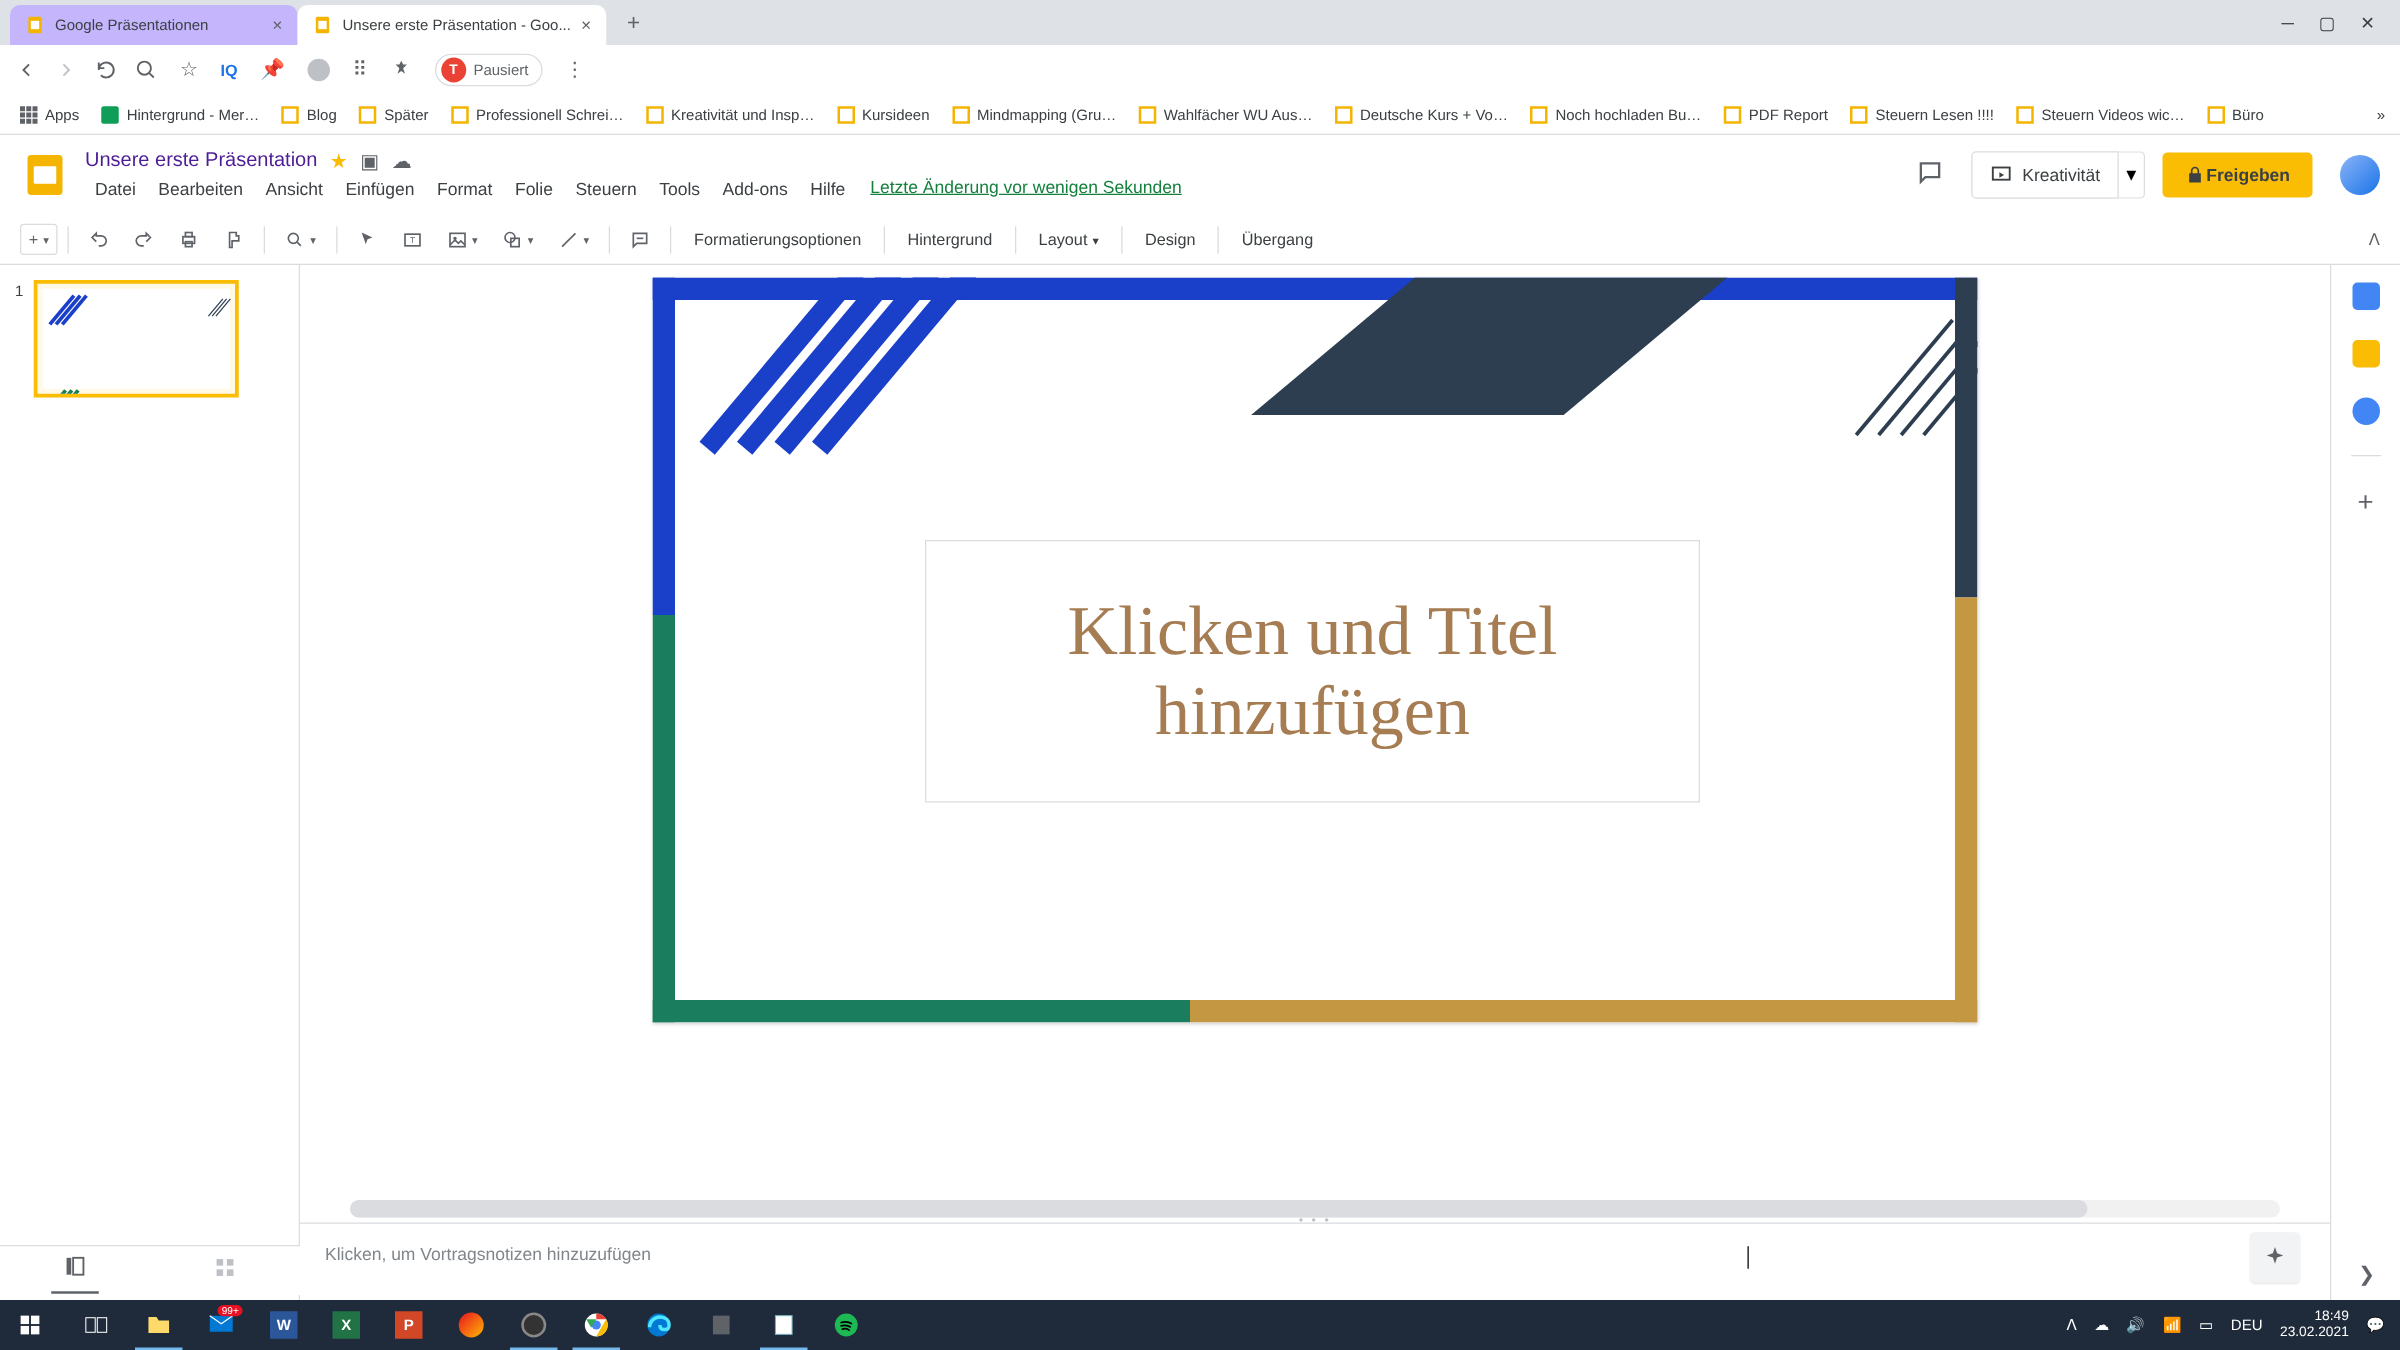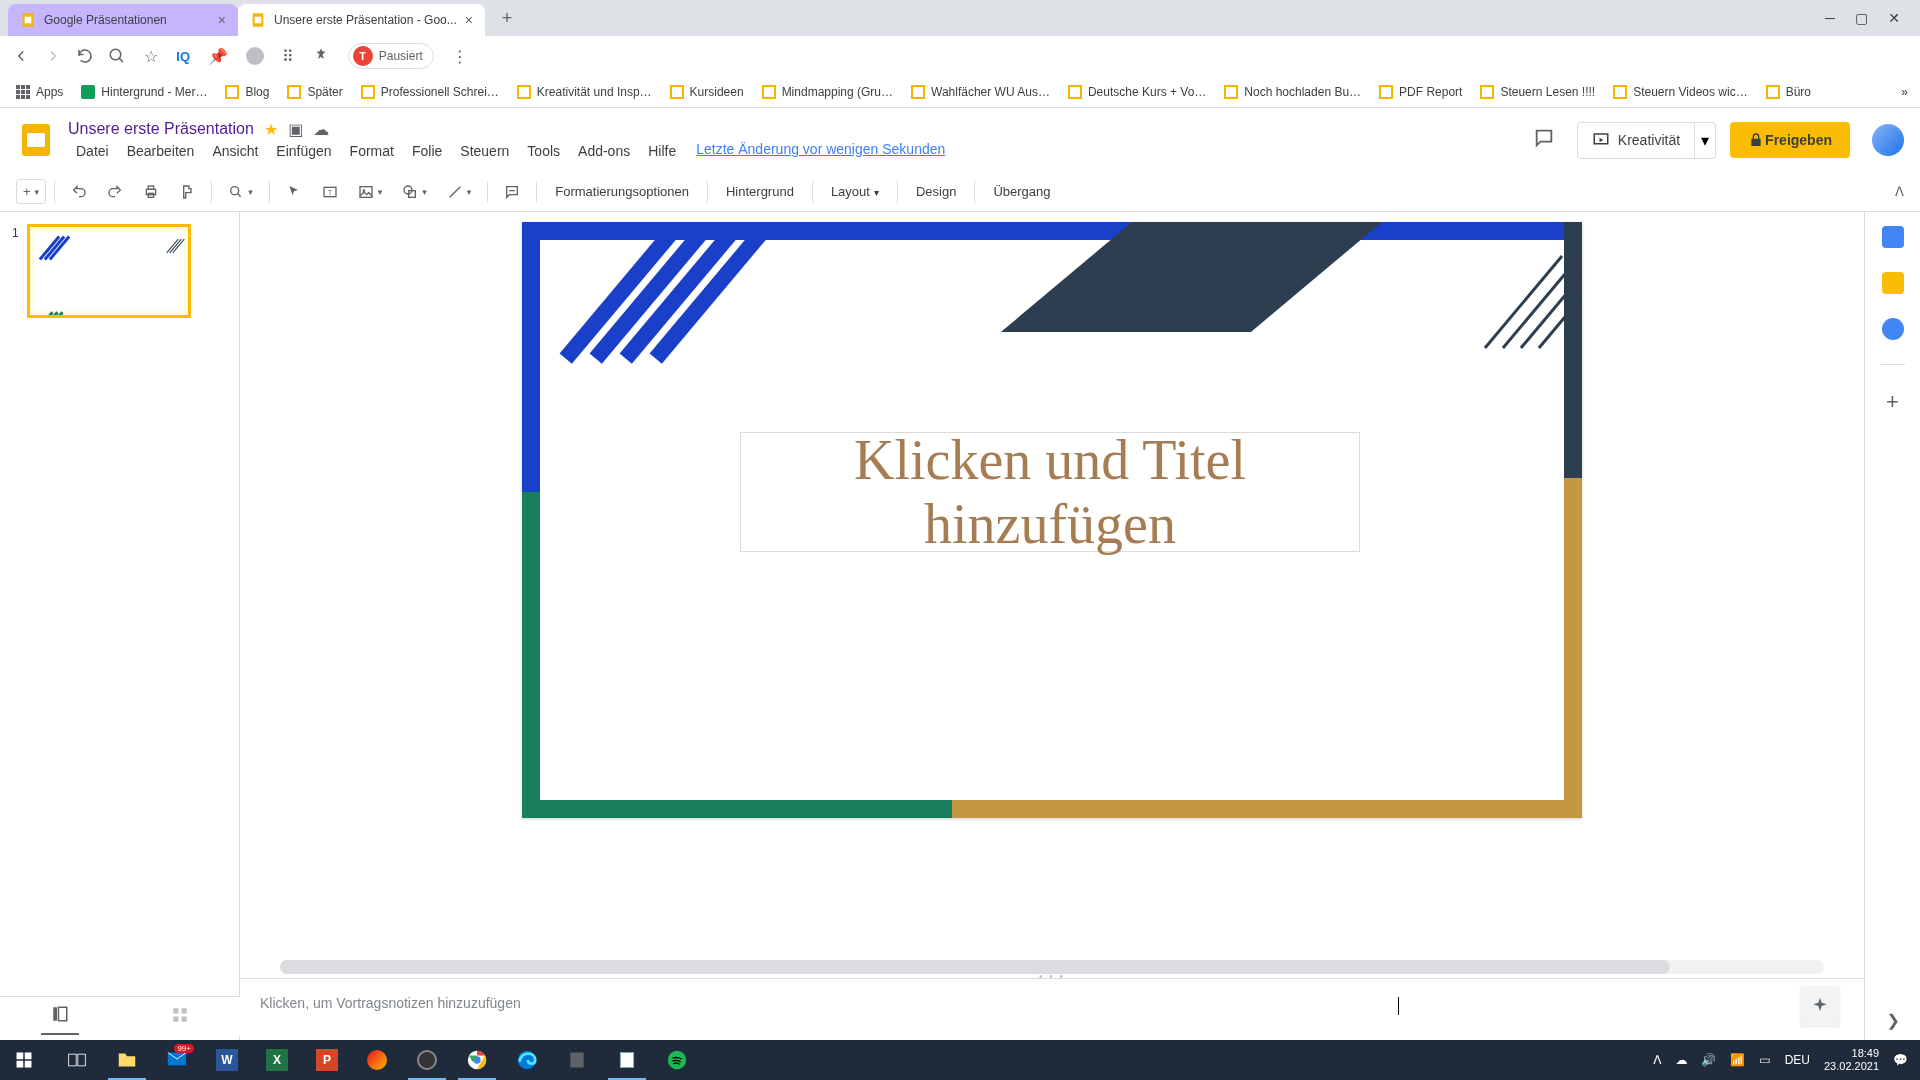--- a/index.html
+++ b/index.html
@@ -36,21 +36,21 @@
 
 .slides-header { display: flex; align-items: center; padding: 8px 16px; height: 64px; }
 .slides-logo { width: 40px; height: 40px; margin-right: 12px; }
 .slides-logo svg { width: 40px; height: 40px; }
 .doc-info { flex: 1; }
 .doc-title-row { display: flex; align-items: center; gap: 10px; }
 .doc-title { font-size: 16px; color: #4c1d95; }
 .doc-icons { display: flex; gap: 10px; color: #5f6368; }
 .menu-bar { display: flex; gap: 2px; font-size: 14px; color: #3c4043; margin-top: 2px; }
 .menu-item { padding: 2px 8px; cursor: pointer; }
-.last-edit { color: #3b82f6; margin-left: 10px; text-decoration: underline; text-align: right; }
+.last-edit { color: #15803d; margin-left: 10px; text-decoration: underline; text-align: right; }
 .header-right { display: flex; align-items: center; gap: 14px; }
 .comment-btn { padding: 8px; color: #5f6368; cursor: pointer; }
 .present-btn { display: flex; align-items: center; gap: 8px; border: 1px solid #dadce0; border-radius: 4px; padding: 8px 14px; font-size: 14px; color: #3c4043; cursor: pointer; }
 .present-dropdown { border: 1px solid #dadce0; border-left: none; border-radius: 0 4px 4px 0; padding: 8px 6px; cursor: pointer; }
 .present-wrap { display: flex; }
 .present-wrap .present-btn { border-radius: 4px 0 0 4px; }
 .share-btn { display: flex; align-items: center; gap: 1px; background: #fbbc04; border-radius: 4px; padding: 10px 18px; font-size: 14px; color: #3c4043; cursor: pointer; font-weight: 700; }
 .user-avatar { width: 32px; height: 32px; border-radius: 50%; background: linear-gradient(135deg, #8ab4f8, #1a73e8); margin-left: 8px; }
 
 
@@ -89,21 +89,21 @@
 .diag-blue div:nth-child(1){left:0;} .diag-blue div:nth-child(2){left:30px;} .diag-blue div:nth-child(3){left:60px;} .diag-blue div:nth-child(4){left:90px;}
 
 .diag-dark { position: absolute; top: 20px; right: 60px; }
 .diag-dark div { position: absolute; width: 3px; height: 120px; background: #2d3e50; transform: rotate(40deg); }
 .diag-dark div:nth-child(1){left:0;} .diag-dark div:nth-child(2){left:18px;} .diag-dark div:nth-child(3){left:36px;} .diag-dark div:nth-child(4){left:54px;}
 
 .diag-green { position: absolute; bottom: -40px; left: 50px; }
 
 .diag-white-br { position: absolute; bottom: -10px; right: 60px; }
 
-.title-box { position: absolute; top: 210px; left: 218px; width: 620px; height: 120px; border: 1px solid #dadce0; display: flex; align-items: center; justify-content: center; text-align: center; font-size: 56px; color: #a67c52; font-family: Georgia, serif; line-height: 1.15; }
+.title-box { position: absolute; top: 210px; left: 218px; width: 620px; height: 210px; border: 1px solid #dadce0; display: flex; align-items: center; justify-content: center; text-align: center; font-size: 56px; color: #a67c52; font-family: Georgia, serif; line-height: 1.15; }
 .subtitle-box { position: absolute; top: 395px; left: 218px; width: 620px; height: 60px; border: 1px solid #dadce0; display: flex; align-items: center; justify-content: center; font-size: 22px; color: #a67c52; font-family: Georgia, serif; }
 
 
 .h-scroll { height: 14px; background: #f1f1f1; margin: 4px 40px; border-radius: 7px; }
 .h-scroll-thumb { height: 100%; width: 90%; background: #dadce0; border-radius: 7px; }
 
 .notes-area { height: 62px; border-top: 1px solid #dadce0; padding: 16px 20px; font-size: 14px; color: #80868b; display: flex; align-items: flex-start; position: relative; }
 .notes-handle { position: absolute; top: -8px; left: 50%; transform: translateX(-50%); letter-spacing: 2px; color: #bdc1c6; font-size: 10px; }
 .text-cursor { position: absolute; left: 1158px; top: 18px; width: 1px; height: 18px; background: #000; }
 

